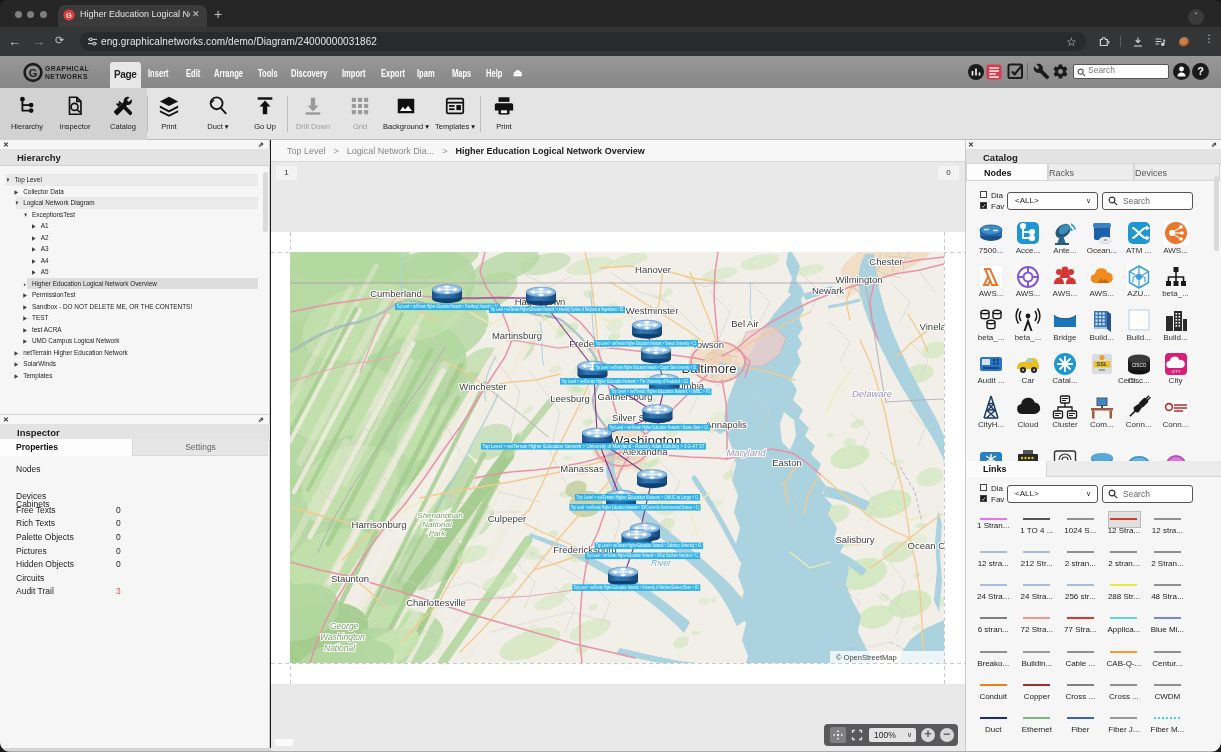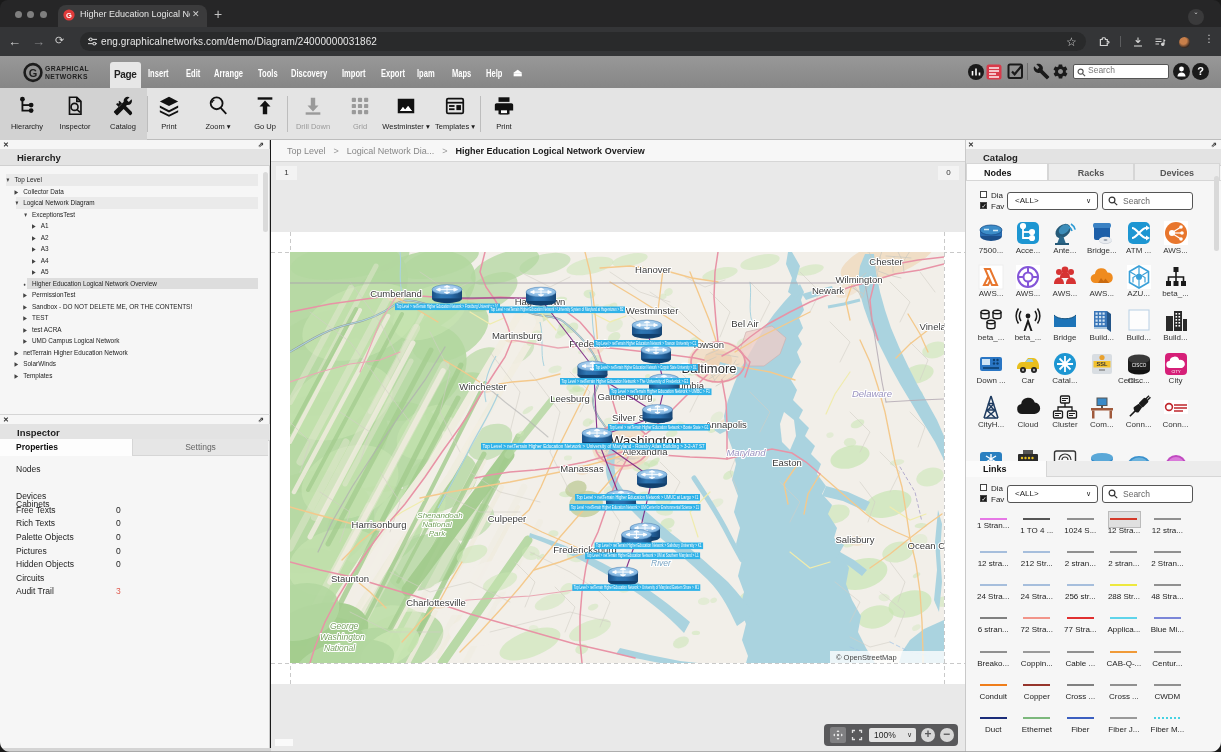--- a/index.html
+++ b/index.html
@@ -40,21 +40,21 @@
 
 .itab { position:absolute; height:17px; font-size:8.5px; line-height:17px; }
 .iprop { position:absolute; font-size:8.5px; color:#222; }
 
 #center { left:271px; top:140px; width:694px; height:612px; background:#e9e9e9; }
 #crumbs { left:271px; top:140px; width:694px; height:22px; background:#f7f7f7; border-bottom:1px solid #d6d6d6; font-size:9px; color:#888; line-height:22px; }
 #page { left:271px; top:232px; width:694px; height:452px; background:#fff; }
 #mapwrap { left:290px; top:252px; width:654px; height:411px; filter:blur(0.3px); }
 #zoomctl { left:824px; top:724px; width:134px; height:22px; background:#59595b; border-radius:4px; }
 
-.cattab { position:absolute; height:18px; font-size:9px; color:#555; text-align:center; line-height:18px; background:#ececec; border:1px solid #d6d6d6; border-bottom:none;font-weight:bold; }
+.cattab { position:absolute; height:18px; font-size:9px; color:#555; line-height:18px; background:#ececec; border:1px solid #d6d6d6; border-bottom:none; }
 .cattab.on { background:#fdfdfd; color:#111; font-weight:bold; }
 .cbox { position:absolute; width:7px; height:7px; border:1px solid #444; background:#fff; }
 .cbox.chk { background:#1a1a1a; }
 .cbox.chk:after { content:"✓"; color:#fff; font-size:6px; position:absolute; left:0.5px; top:-1px; }
 .clbl { position:absolute; font-size:8px; color:#222; }
 .dd { position:absolute; height:18px; background:#fff; border:1px solid #555; border-radius:3px; font-size:8px; color:#222; line-height:16px; padding-left:7px; }
 .sb { position:absolute; height:18px; background:#fff; border:1px solid #555; border-radius:3px; font-size:8.5px; color:#666; line-height:16px; padding-left:20px; }
 .icolabel { position:absolute; width:36px; font-size:8px; color:#333; text-align:center; white-space:nowrap; overflow:hidden; }
 .linklbl { position:absolute; width:42px; font-size:8px; color:#222; text-align:center; white-space:nowrap; overflow:hidden; }
 .linkline { position:absolute; width:27px; height:2px; }
@@ -213,21 +213,21 @@
     </svg>
  <div class="tlabel">Print</div></div>
 <div class="abs tbtn" style="left:194px;">
  <svg width="22" height="22" viewBox="0 0 24 24">
       <g fill="none" stroke="#111" stroke-width="2">
         <circle cx="10.5" cy="9" r="6.5"></circle>
         <line x1="15" y1="14" x2="21" y2="20.5"></line>
         <path d="M8 5.5c-1.4.6-2.4 1.8-2.7 3.2" stroke-width="1.3"></path>
       </g>
     </svg>
- <div class="tlabel">Zoom ▾</div></div>
+ <div class="tlabel">Duct ▾</div></div>
 <div class="abs tbtn" style="left:241px;">
  <svg width="22" height="22" viewBox="0 0 24 24">
       <g fill="#111">
         <rect x="4" y="2.5" width="16" height="2.6"></rect>
         <path d="M12 6l6 6.5h-3.6V21h-4.8v-8.5H6z"></path>
       </g>
     </svg>
  <div class="tlabel">Go Up</div></div>
 <div class="abs tbtn" style="left:289px;">
  <svg width="22" height="22" viewBox="0 0 24 24">
@@ -251,21 +251,21 @@
         <rect x="16.4" y="16.4" width="4.6" height="4.6" rx="1"></rect>
       </g>
     </svg>
  <div class="tlabel dis">Grid</div></div>
 <div class="abs tbtn" style="left:378px;width:56px;">
  <svg width="22" height="22" viewBox="0 0 24 24">
       <path fill="#111" d="M3 4h18v16H3zM5.5 17.5h13l-4.2-5.6-3.3 4.2-2.3-2.9z"></path>
       <circle cx="8.7" cy="9" r="1.7" fill="#111"></circle>
       <path fill="#fff" d="M5.5 17.5h13l-4.2-5.6-3.3 4.2-2.3-2.9z"></path>
     </svg>
- <div class="tlabel">Westminster ▾</div></div>
+ <div class="tlabel">Background ▾</div></div>
 <div class="abs tbtn" style="left:429px;width:52px;">
  <svg width="22" height="22" viewBox="0 0 24 24">
       <g fill="none" stroke="#111" stroke-width="1.9">
         <rect x="3" y="4" width="18" height="16" rx="1.5"></rect>
         <line x1="3" y1="8.4" x2="21" y2="8.4"></line>
       </g>
       <g fill="#111">
         <rect x="5.5" y="11" width="6" height="2"></rect>
         <rect x="5.5" y="14.5" width="6" height="2"></rect>
         <rect x="13.5" y="11" width="5" height="5.5"></rect>
@@ -380,21 +380,21 @@
     </g>
   </svg>
 <div class="abs icolabel" style="left:1046.9px;top:245.5px;">Ante...</div>
 <svg class="abs" style="left:1088.8px;top:220.0px" width="26" height="26" viewBox="0 0 26 26">
     <rect x="5" y="3" width="16" height="17" rx="2" fill="#1d5fa8"></rect>
     <rect x="4" y="3" width="18" height="5" rx="2" fill="#3b82c4"></rect>
     <ellipse cx="16.5" cy="20.5" rx="6.5" ry="3.5" fill="#c9ced6"></ellipse>
     <ellipse cx="16.5" cy="20" rx="6.5" ry="3.2" fill="#e8ebef"></ellipse>
     <ellipse cx="16.5" cy="20" rx="2" ry="1" fill="#9aa2ae"></ellipse>
   </svg>
-<div class="abs icolabel" style="left:1083.8px;top:245.5px;">Bridge...</div>
+<div class="abs icolabel" style="left:1083.8px;top:245.5px;">Ocean...</div>
 <svg class="abs" style="left:1125.7px;top:220.0px" width="26" height="26" viewBox="0 0 26 26">
     <rect x="2" y="2" width="22" height="22" rx="5" fill="#1d96d2"></rect>
     <g stroke="#fff" stroke-width="2" fill="none">
       <path d="M6 8c5 0 9 10 14 10M6 18c5 0 9-10 14-10"></path>
     </g>
     <g fill="#fff">
       <path d="M20 5.5l4 2.5-4 2.5z"></path>
       <path d="M20 15.5l4 2.5-4 2.5z"></path>
     </g>
   </svg>
@@ -534,21 +534,21 @@
     <rect x="2" y="6" width="22" height="14" rx="2" fill="#2a76c4"></rect>
     <rect x="4" y="8" width="8" height="6" fill="#cfe4f5"></rect>
     <g fill="#0c3f70">
       <circle cx="16" cy="9" r="1.2"></circle>
       <circle cx="19.5" cy="9" r="1.2"></circle>
       <circle cx="16" cy="12.5" r="1.2"></circle>
       <circle cx="19.5" cy="12.5" r="1.2"></circle>
     </g>
     <path d="M5 17h16" stroke="#0c3f70" stroke-width="1.6"></path>
   </svg>
-<div class="abs icolabel" style="left:973.1px;top:376.3px;">Down ...</div>
+<div class="abs icolabel" style="left:973.1px;top:376.3px;">Audit ...</div>
 <svg class="abs" style="left:1015.0px;top:350.8px" width="26" height="26" viewBox="0 0 26 26">
     <path d="M2 17c0-3 2-6 5-6h3l3-4h5c4 0 6 5 6 8v3H2z" fill="#e8bf1e"></path>
     <path d="M10.5 11l2.5-3h4l1.5 3z" fill="#9ad0ea"></path>
     <circle cx="8" cy="19" r="3" fill="#222"></circle>
     <circle cx="19" cy="19" r="3" fill="#222"></circle>
     <circle cx="8" cy="19" r="1.2" fill="#aaa"></circle>
     <circle cx="19" cy="19" r="1.2" fill="#aaa"></circle>
   </svg>
 <div class="abs icolabel" style="left:1010.0px;top:376.3px;">Car</div>
 <svg class="abs" style="left:1051.9px;top:350.8px" width="26" height="26" viewBox="0 0 26 26">
@@ -707,21 +707,21 @@
 <div class="abs linklbl" style="left:1015.8px;top:625.4px;">72 Stra...</div>
 <div class="abs linkline" style="left:1066.8px;top:617.4px;background:#e03030;"></div>
 <div class="abs linklbl" style="left:1059.3px;top:625.4px;">77 Stra...</div>
 <div class="abs linkline" style="left:1110.4px;top:617.4px;background:#5fd4ea;"></div>
 <div class="abs linklbl" style="left:1102.9px;top:625.4px;">Applica...</div>
 <div class="abs linkline" style="left:1153.9px;top:617.4px;background:#7b86d8;"></div>
 <div class="abs linklbl" style="left:1146.4px;top:625.4px;">Blue Mi...</div>
 <div class="abs linkline" style="left:979.7px;top:650.6px;background:#909090;"></div>
 <div class="abs linklbl" style="left:972.2px;top:658.6px;">Breako...</div>
 <div class="abs linkline" style="left:1023.3px;top:650.6px;background:#9a9a9a;"></div>
-<div class="abs linklbl" style="left:1015.8px;top:658.6px;">Coppin...</div>
+<div class="abs linklbl" style="left:1015.8px;top:658.6px;">Buildin...</div>
 <div class="abs linkline" style="left:1066.8px;top:650.6px;background:#909090;"></div>
 <div class="abs linklbl" style="left:1059.3px;top:658.6px;">Cable ...</div>
 <div class="abs linkline" style="left:1110.4px;top:650.6px;background:#f09a38;"></div>
 <div class="abs linklbl" style="left:1102.9px;top:658.6px;">CAB-Q-...</div>
 <div class="abs linkline" style="left:1153.9px;top:650.6px;background:#909090;"></div>
 <div class="abs linklbl" style="left:1146.4px;top:658.6px;">Centur...</div>
 <div class="abs linkline" style="left:979.7px;top:683.8px;background:#ef7d1a;"></div>
 <div class="abs linklbl" style="left:972.2px;top:691.8px;">Conduit</div>
 <div class="abs linkline" style="left:1023.3px;top:683.8px;background:#96352c;"></div>
 <div class="abs linklbl" style="left:1015.8px;top:691.8px;">Copper</div>

